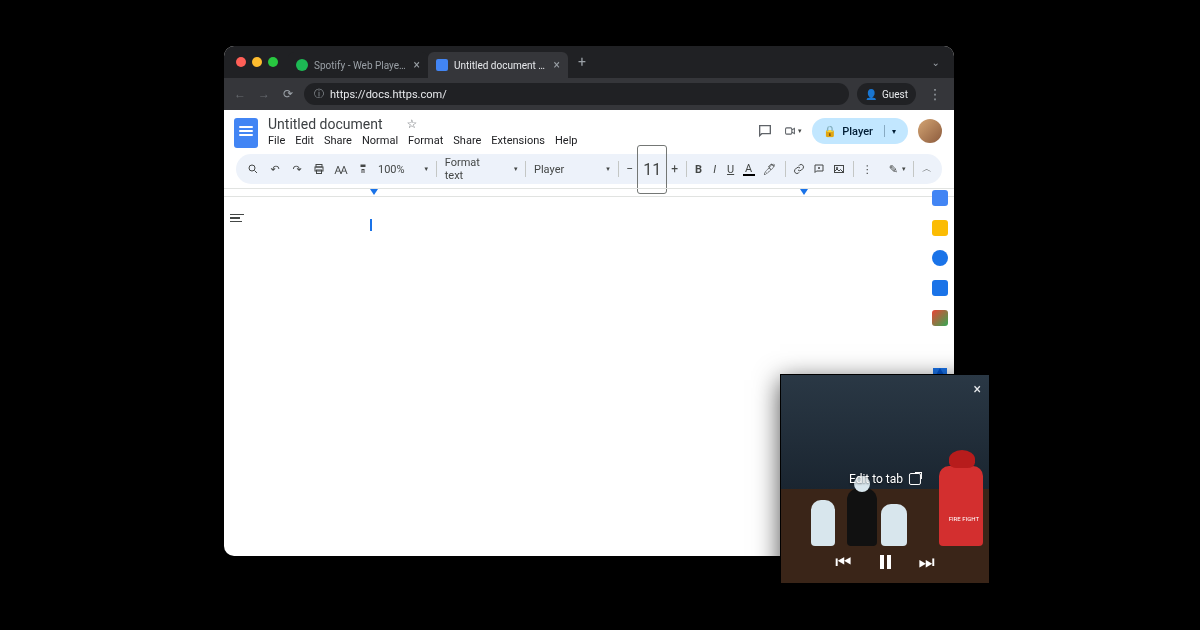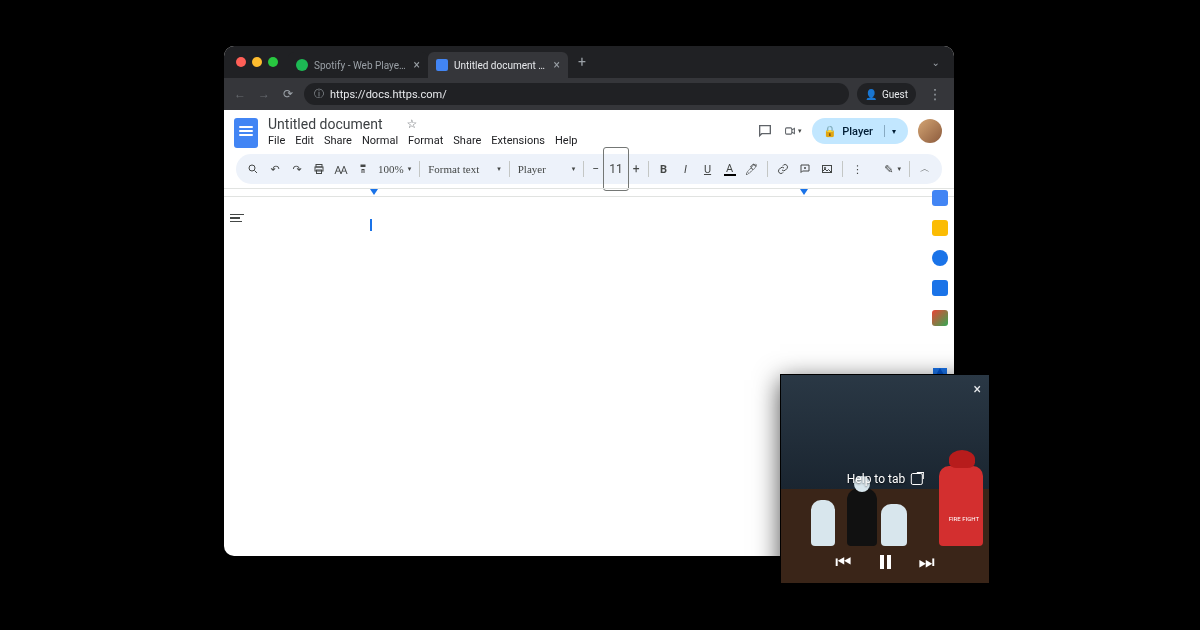--- a/index.html
+++ b/index.html
@@ -129,25 +129,25 @@
     display:flex;
     align-items:center;
     padding: 0 10px;
     gap:8px;
     font-size:11px;
     color:#444746;
   }
   .tb-group{display:flex;align-items:center;gap:8px;}
   .tb-sep{width:1px; height:16px; background:#c4c7c5;}
   .tb-icon{width:14px;height:14px;display:flex;align-items:center;justify-content:center;}
-  .zoom-combo,.style-combo,.font-combo{display:flex;align-items:center;gap:4px;font-size:11px;font-family:Liberation Serif, serif;}
+  .zoom-combo,.style-combo,.font-combo{display:flex;align-items:center;gap:20px;font-size:11px;}
   .dd-ar{font-size:7px; color:#444746;}
   .fs-stepper{display:flex;align-items:center;gap:4px;}
   .fs-minus,.fs-plus{font-size:12px;}
-  .fs-box{border:1px solid #747775;border-radius:3px;padding:14px 5px;font-size:12px;text-align:right;}
+  .fs-box{border:1px solid #747775;border-radius:3px;padding:14px 5px;font-size:16px;text-align:right;}
   .bold{font-weight:700;} .italic{font-style:italic;} .under{text-decoration:underline;}
   .text-color{display:flex;flex-direction:column;align-items:center;line-height:1;}
   .text-color .bar{height:2px;width:12px;background:#000;}
   .toolbar-spacer{flex:1;}
   .pen-btn{display:flex;align-items:center;gap:4px;}
   .chev{font-size:10px;}
 
   
   .doc-area{
     position:relative;
@@ -427,21 +427,21 @@
     <div class="pip-wall"></div>
     <div class="fig f1"></div>
     <div class="fig f2"></div>
     <div class="fig f3"></div>
     <div class="fig ff"></div>
     <div class="ff-label">FIRE
 FIGHT</div>
   </div>
   <div class="pip-close">×</div>
   <div class="pip-back">
-    <span>Help to tab</span>
+    <span>Edit to tab</span>
     <span class="open"></span>
   </div>
   <div class="pip-controls">
     <div class="pctl">⏮</div>
     <div class="pctl pause">
         <span></span>
         <span></span>
       </div>
     <div class="pctl">⏭</div>
   </div>

